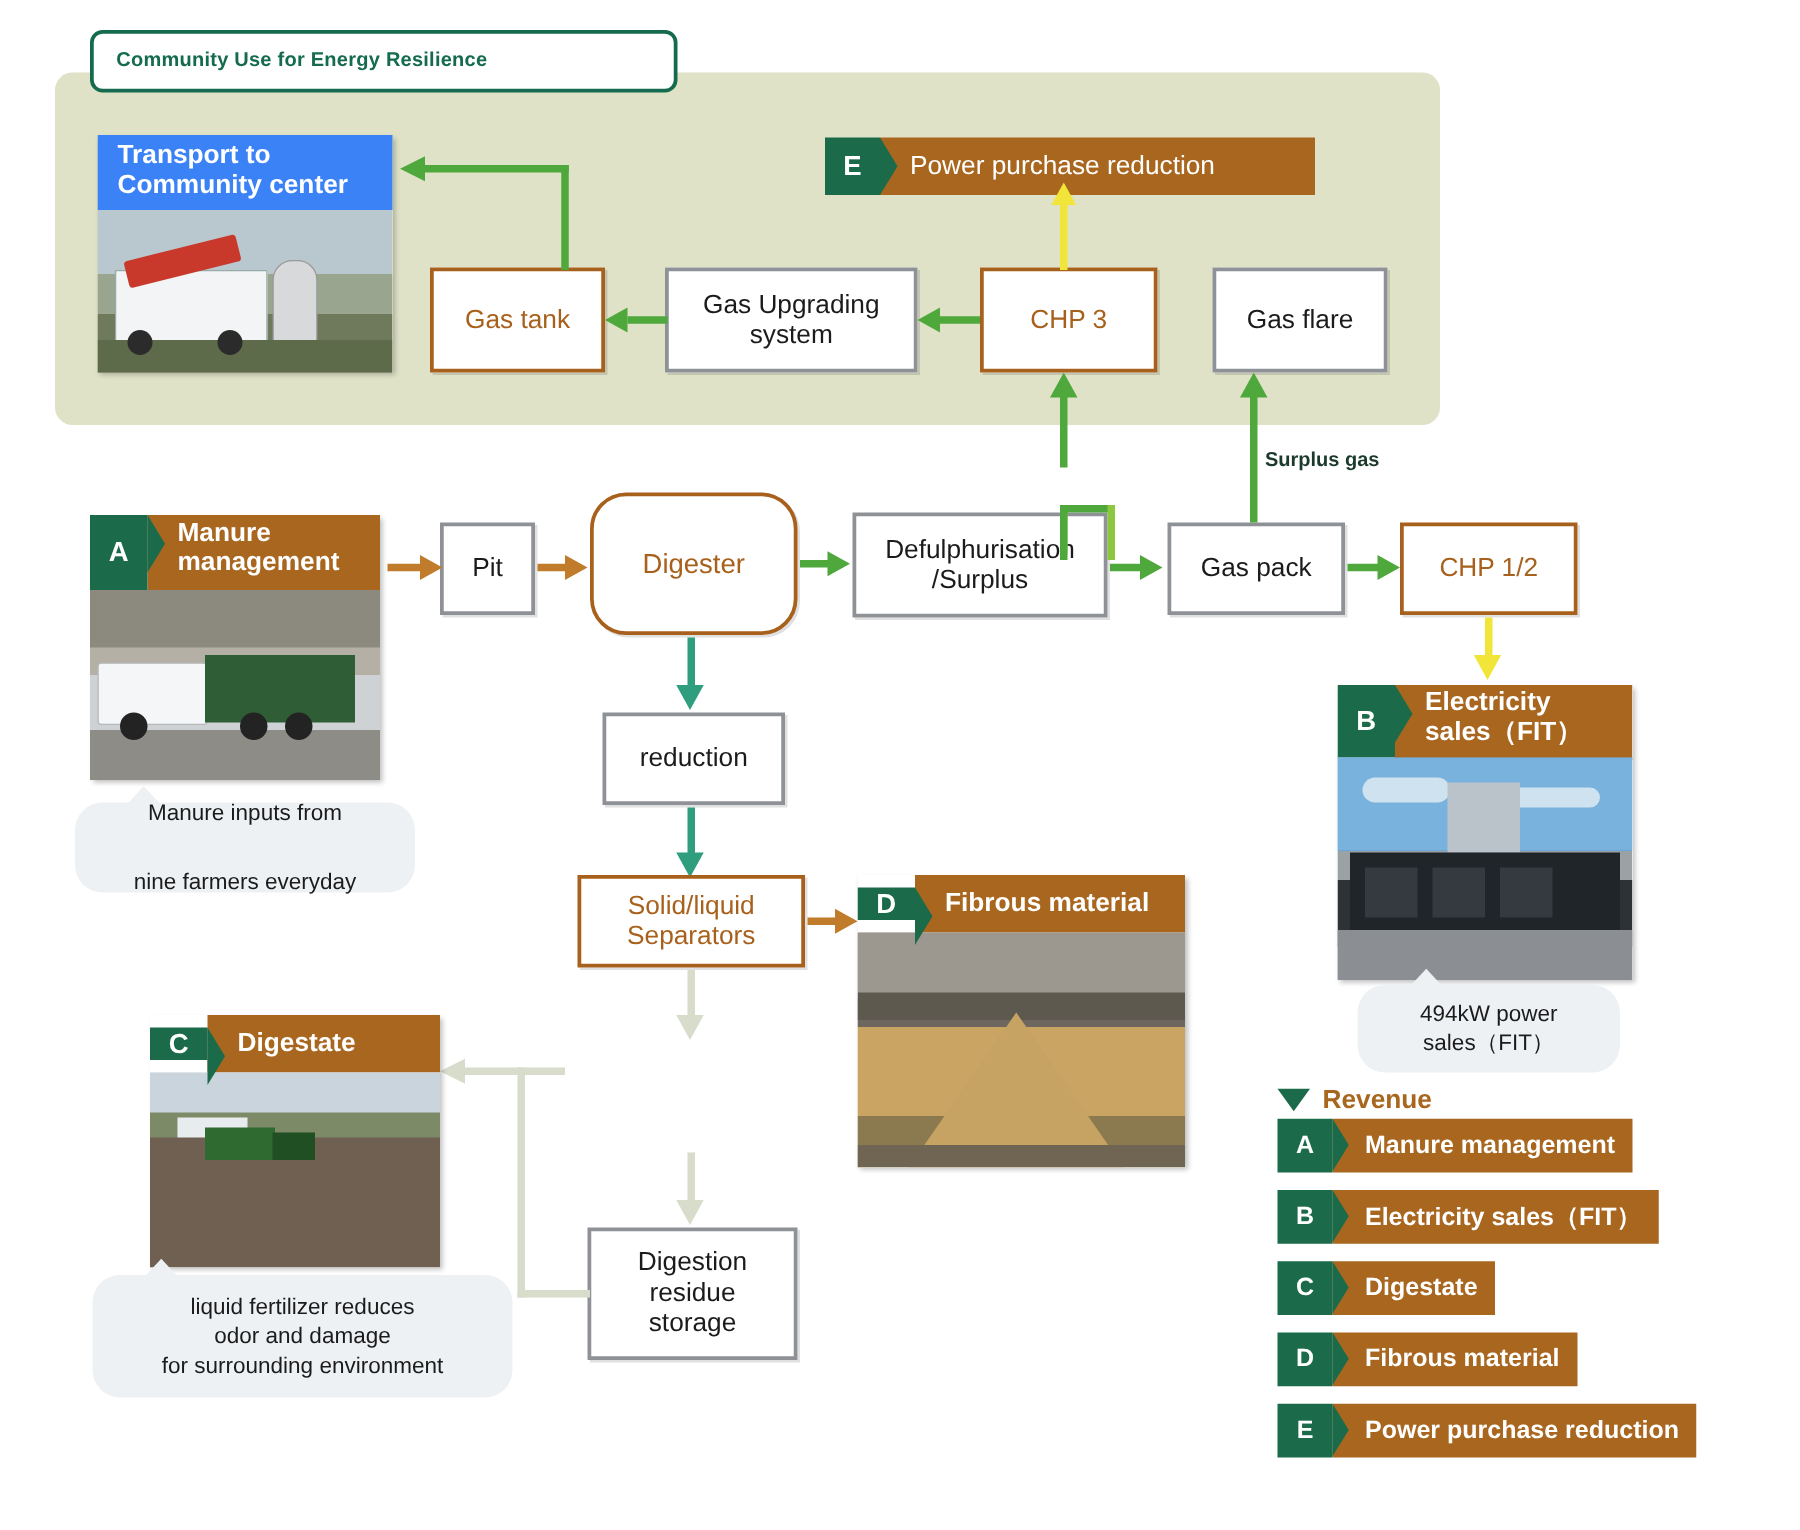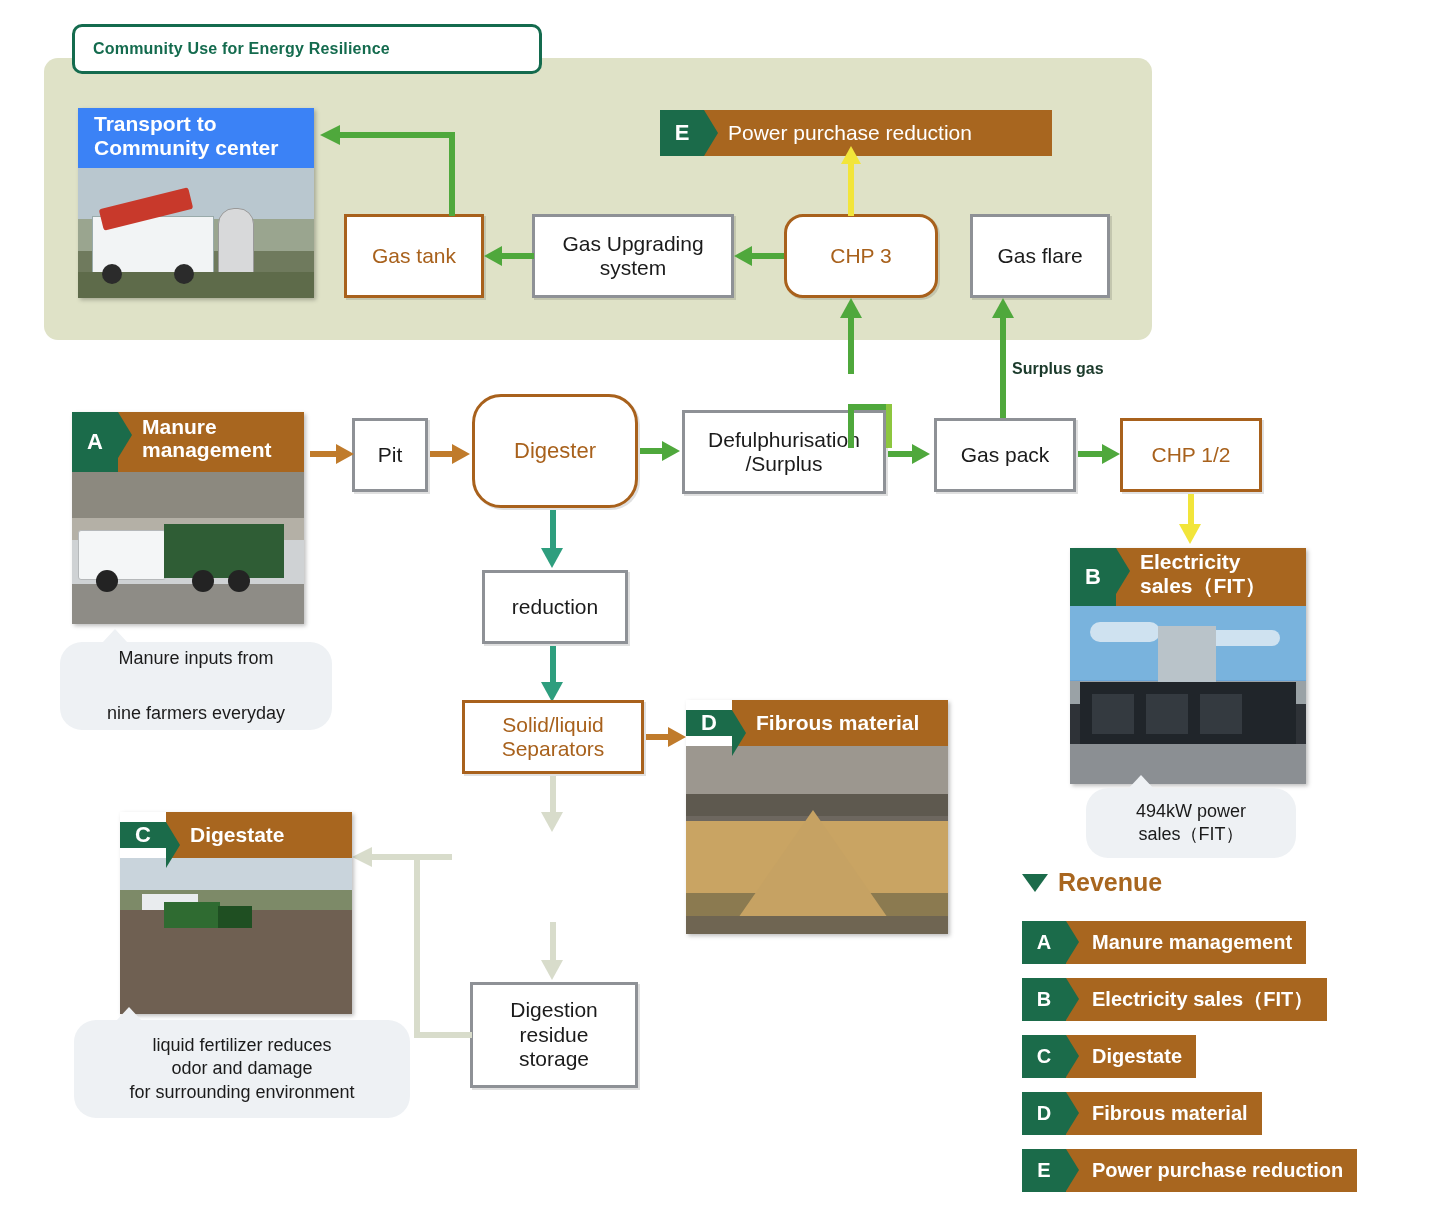--- a/index.html
+++ b/index.html
@@ -146,23 +146,23 @@
     border-bottom: 14px solid #eef1f4;
   }
   .bar { position: absolute; }
   .tri { position: absolute; width: 0; height: 0; }
 
   
   #revenue-legend { left: 1022px; top: 868px; width: 400px; }
   .legend-title {
     display: flex; align-items: center;
     color: #a8661f;
-    font-size: 25px;
-    font-weight: bold;
-    margin-bottom: 24px;
+    font-size: 21px;
+    font-weight: bold;
+    margin-bottom: 3px;
   }
   .legend-tri {
     width: 0; height: 0;
     border-left: 13px solid transparent;
     border-right: 13px solid transparent;
     border-top: 18px solid #1b6b4a;
     margin-right: 10px;
   }
   .legend-row {
     display: flex; align-items: stretch;
@@ -238,21 +238,21 @@
     <div class="hdr-rest">Power purchase reduction</div>
   </div>
 
   <div class="abs box box-brown" style="left:344px; top:214px; width:140px; height:84px; font-size:21px;">Gas tank</div>
 
   <div class="abs box box-gray" style="left:532px; top:214px; width:202px; height:84px; font-size:21px; flex-direction:column;">
     <div>Gas Upgrading</div>
     <div>system</div>
   </div>
 
-  <div class="abs box box-brown" style="left:784px; top:214px; width:154px; height:84px; font-size:21px;border-radius:19px;">CHP 3</div>
+  <div class="abs box box-brown" style="left:784px; top:214px; width:142px; height:84px; font-size:21px;">CHP 3</div>
 
   <div class="abs box box-gray" style="left:970px; top:214px; width:140px; height:84px; font-size:21px;">Gas flare</div>
 
   <div class="abs bar" style="left:449px; top:132px; width:6px; height:84px; background:#4fa83c;"></div>
   <div class="abs bar" style="left:340px; top:132px; width:115px; height:6px; background:#4fa83c;"></div>
   <div class="abs tri" style="left:320px; top:125px; border-top:10px solid transparent; border-bottom:10px solid transparent; border-right:20px solid #4fa83c;"></div>
 
   <div class="abs bar" style="left:502px; top:253px; width:32px; height:6px; background:#4fa83c;"></div>
   <div class="abs tri" style="left:484px; top:246px; border-top:10px solid transparent; border-bottom:10px solid transparent; border-right:18px solid #4fa83c;"></div>
 
@@ -400,21 +400,21 @@
     <div class="photo-body ph-digestate" style="height:156px;">
       <div class="ph-overlay" style="left:0; top:0; width:232px; height:36px; background:#c9d4dc;"></div>
       <div class="ph-overlay" style="left:0; top:32px; width:232px; height:20px; background:#7d8a68;"></div>
       <div class="ph-overlay" style="left:22px; top:36px; width:56px; height:20px; background:#e9ecee;"></div>
       <div class="ph-overlay" style="left:0; top:52px; width:232px; height:104px; background:#6f6052;"></div>
       <div class="ph-overlay" style="left:44px; top:44px; width:56px; height:26px; background:#2f6b31;"></div>
       <div class="ph-overlay" style="left:98px; top:48px; width:34px; height:22px; background:#1f4f22;"></div>
     </div>
   </div>
 
-  <div class="abs bubble" style="left:60px; top:642px; width:272px; height:88px; flex-direction:column;gap:32px;">
+  <div class="abs bubble" style="left:60px; top:642px; width:272px; height:72px; flex-direction:column;gap:32px;">
     <div>Manure inputs from</div>
     <div>nine farmers everyday</div>
   </div>
 
   <div class="abs bubble" style="left:1086px; top:788px; width:210px; height:70px; flex-direction:column;">
     <div>494kW power</div>
     <div>sales（FIT）</div>
   </div>
 
 

